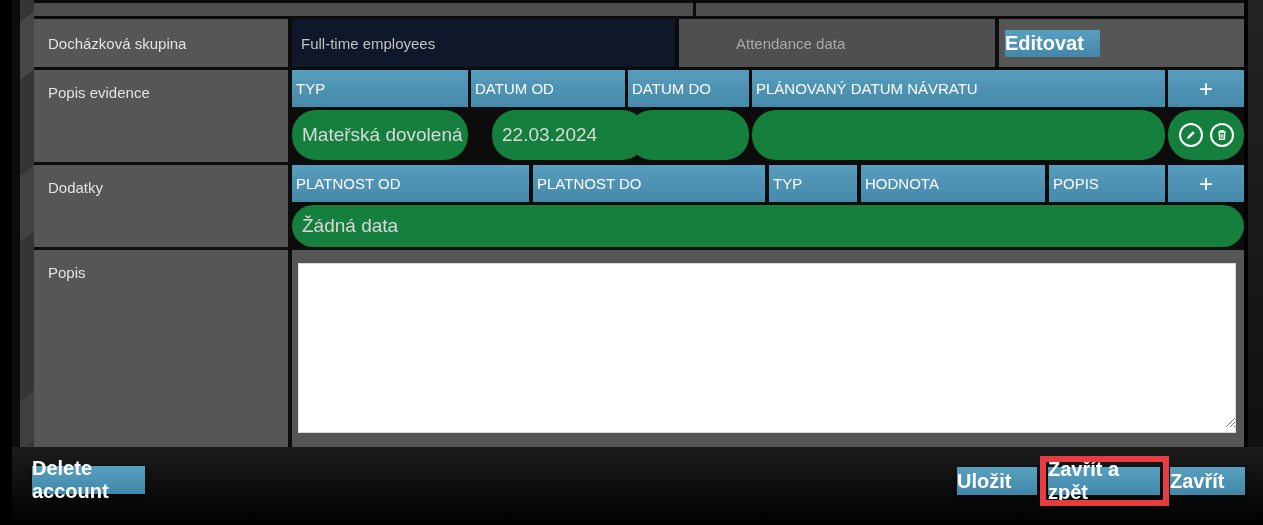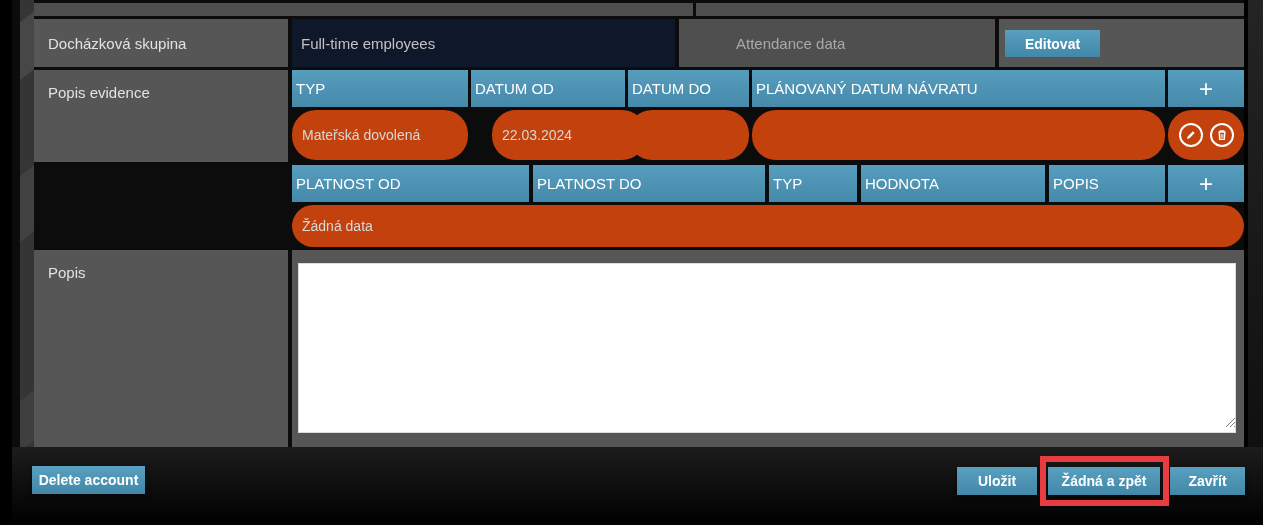--- a/index.html
+++ b/index.html
@@ -29,28 +29,28 @@
   .v-center { display:flex; align-items:center; }
   .pad-top span { padding-top:14px; }
   .field-text { color:#c2c2c2; font-size:15px; padding-left:9px; }
   .field-text.dim { color:#a9a9a9; }
 
   .th { position:absolute; top:0; height:37px;
     background:linear-gradient(180deg,#579dbd 0%, #4589ab 100%);
     color:#fff; font-size:15px; display:flex; align-items:center;
     padding-left:4px; }
   .th.plus { justify-content:center; padding-left:0; font-size:24px; font-weight:300; cursor:pointer; }
-  .td { position:absolute; background:#c2410c; color:#d8d8d8; font-size:14px;
+  .td { position:absolute; background:#15803d; color:#d8d8d8; font-size:19px;
     display:flex; align-items:center; padding-left:10px;border-radius:24px; }
   .actions { justify-content:center; gap:5px; padding-left:0; }
   .icon-btn { width:26px; height:26px; display:block; cursor:pointer; }
 
-  .btn { position:absolute; display:flex; align-items:center; justify-content:center;
+  .btn { position:absolute; display:flex; align-items:center; 
     background:linear-gradient(180deg,#58a0c0 0%, #4287a8 100%);
-    color:#fff; font-size:14px; font-weight:600; cursor:pointer;
+    color:#fff; font-size:20px; font-weight:600; cursor:pointer;
     box-shadow:0 2px 5px rgba(0,0,0,.55); }
   .btn-flat { box-shadow:none; }
 
   .popis-field { position:absolute; left:280px; top:250px; width:952px; height:197px; background:#565656; }
   textarea.popis {
     position:absolute; left:6px; top:13px; width:938px; height:170px;
     background:#fff; border:1px solid #dcdcdc; resize:none; outline:none;
     font-family:"Liberation Sans", sans-serif; font-size:14px; color:#222; padding:6px;
   }
   .resize-grip { position:absolute; right:8px; top:166px; width:12px; height:12px; pointer-events:none; }
@@ -127,20 +127,23 @@
         <path d="M9 17l.7-2.5 5.2-5.2 1.8 1.8-5.2 5.2L9 17z" fill="#fff"></path>
       </svg>
       <svg class="icon-btn" viewBox="0 0 26 26">
         <circle cx="13" cy="13" r="11" fill="none" stroke="#fff" stroke-width="2"></circle>
         <path d="M9.3 10.2h7.4M11.2 10.2V8.8h3.6v1.4M10.2 10.2l.4 7.2h4.8l.4-7.2" stroke="#fff" stroke-width="1.3" fill="none"></path>
         <path d="M12.1 12v4.2M13.9 12v4.2" stroke="#fff" stroke-width="1" fill="none"></path>
       </svg>
     </div>
   </div>
 
+  <div class="cell label-cell pad-top" style="top:165px; height:82px;">
+    <span>Dodatky</span>
+  </div>
   <div style="position:absolute; left:0; top:165px;">
     <div class="th" style="left:280px; width:237px;">
       <span>PLATNOST OD</span>
     </div>
     <div class="th" style="left:521px; width:232px;">
       <span>PLATNOST DO</span>
     </div>
     <div class="th" style="left:757px; width:88px;">
       <span>TYP</span>
     </div>
@@ -168,21 +171,21 @@
     </svg>
   </div>
 
   <div class="btn" style="left:20px; top:466px; width:113px; height:28px;">
     <span>Delete account</span>
   </div>
   <div class="btn" style="left:945px; top:467px; width:80px; height:28px;">
     <span>Uložit</span>
   </div>
   <div class="btn" style="left:1036px; top:467px; width:112px; height:28px;">
-    <span>Žádná a zpět</span>
+    <span>Zavřít a zpět</span>
   </div>
   <div class="btn" style="left:1158px; top:467px; width:75px; height:28px;">
     <span>Zavřít</span>
   </div>
 
   <div class="red-box"></div>
 
 </div>
 
 </body></html>

